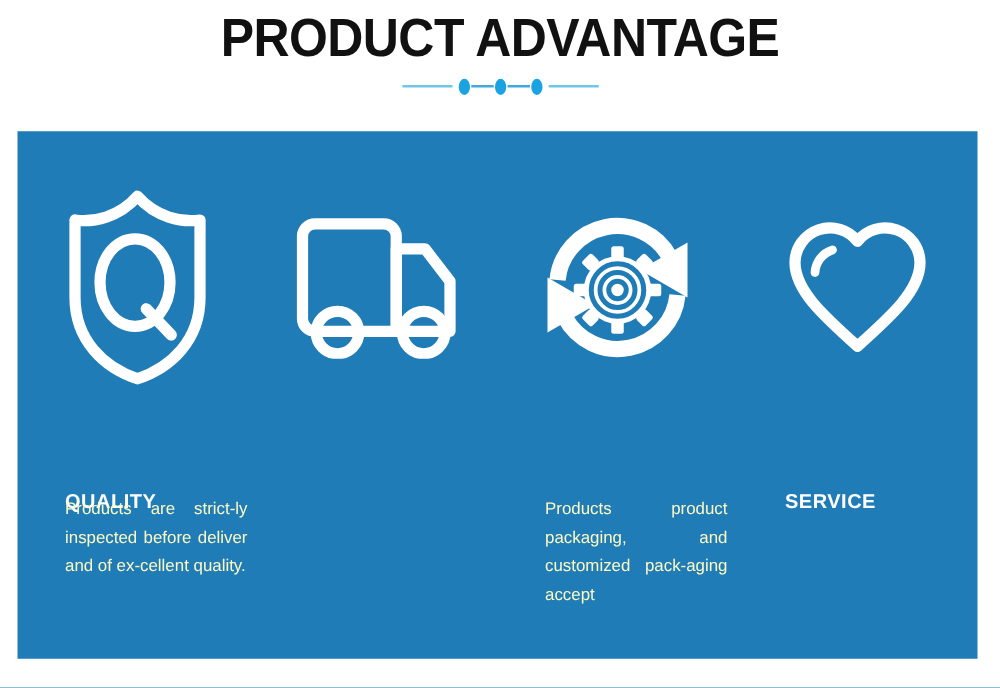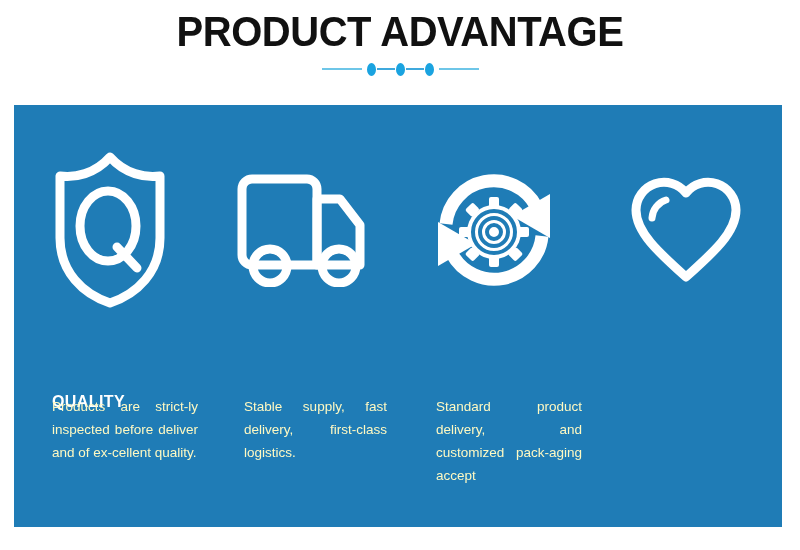--- a/index.html
+++ b/index.html
@@ -180,21 +180,20 @@
 
     <div class="col">
       <div class="icon-wrap">
         <svg width="132" height="114" viewBox="0 0 132 114" aria-hidden="true">
           <path d="M16 6 L71 6 A10 10 0 0 1 81 16 L81 92 L16 92 A10 10 0 0 1 6 82 L6 16 A10 10 0 0 1 16 6 Z" fill="none" stroke="#ffffff" stroke-width="9" stroke-linejoin="round"></path>
           <path d="M81 26 L104 26 L124 52 L124 92 L81 92 Z" fill="none" stroke="#ffffff" stroke-width="9" stroke-linejoin="round"></path>
           <circle cx="34" cy="93" r="17" fill="none" stroke="#ffffff" stroke-width="9"></circle>
           <circle cx="103" cy="93" r="17" fill="none" stroke="#ffffff" stroke-width="9"></circle>
         </svg>
       </div>
-      <div class="col-body col-body-2">Stable supply, fast delivery, first-class logistics.</div>
     </div>
 
     <div class="col">
       <div class="icon-wrap">
         <svg width="124" height="124" viewBox="0 0 124 124" aria-hidden="true">
 
           <path d="M14 56 A48 48 0 0 1 104 38" fill="none" stroke="#ffffff" stroke-width="13" stroke-linecap="butt"></path>
           <path d="M118 26 L118 70 L80 48 Z" fill="#ffffff"></path>
 
           <path d="M110 68 A48 48 0 0 1 20 86" fill="none" stroke="#ffffff" stroke-width="13" stroke-linecap="butt"></path>
@@ -209,26 +208,27 @@
             <rect x="35" y="37" width="11" height="10" rx="2" transform="rotate(-45 40 42)"></rect>
             <rect x="78" y="37" width="11" height="10" rx="2" transform="rotate(45 84 42)"></rect>
             <rect x="35" y="81" width="11" height="10" rx="2" transform="rotate(45 40 86)"></rect>
             <rect x="78" y="81" width="11" height="10" rx="2" transform="rotate(-45 84 86)"></rect>
           </g>
           <circle cx="62" cy="64" r="21" fill="none" stroke="#1f7cb6" stroke-width="4"></circle>
           <circle cx="62" cy="64" r="14" fill="none" stroke="#1f7cb6" stroke-width="4"></circle>
           <circle cx="62" cy="64" r="7" fill="none" stroke="#1f7cb6" stroke-width="4"></circle>
         </svg>
       </div>
-      <div class="col-body">Standard product delivery, and customized pack-aging accept</div>
+      <div class="col-body">Products product packaging, and customized pack-aging accept</div>
     </div>
 
     <div class="col">
       <div class="icon-wrap">
         <svg width="116" height="112" viewBox="0 0 116 112" aria-hidden="true">
           <path d="M58 103 C30 78 8 58 8 36 A28 28 0 0 1 58 19 A28 28 0 0 1 108 36 C108 58 86 78 58 103 Z" fill="none" stroke="#ffffff" stroke-width="9" stroke-linejoin="round"></path>
           <path d="M24 44 A20 20 0 0 1 38 26" fill="none" stroke="#ffffff" stroke-width="7" stroke-linecap="round"></path>
         </svg>
       </div>
+      <div class="col-title">SERVICE</div>
     </div>
 
   </div>
 </div>
 
 </body></html>

